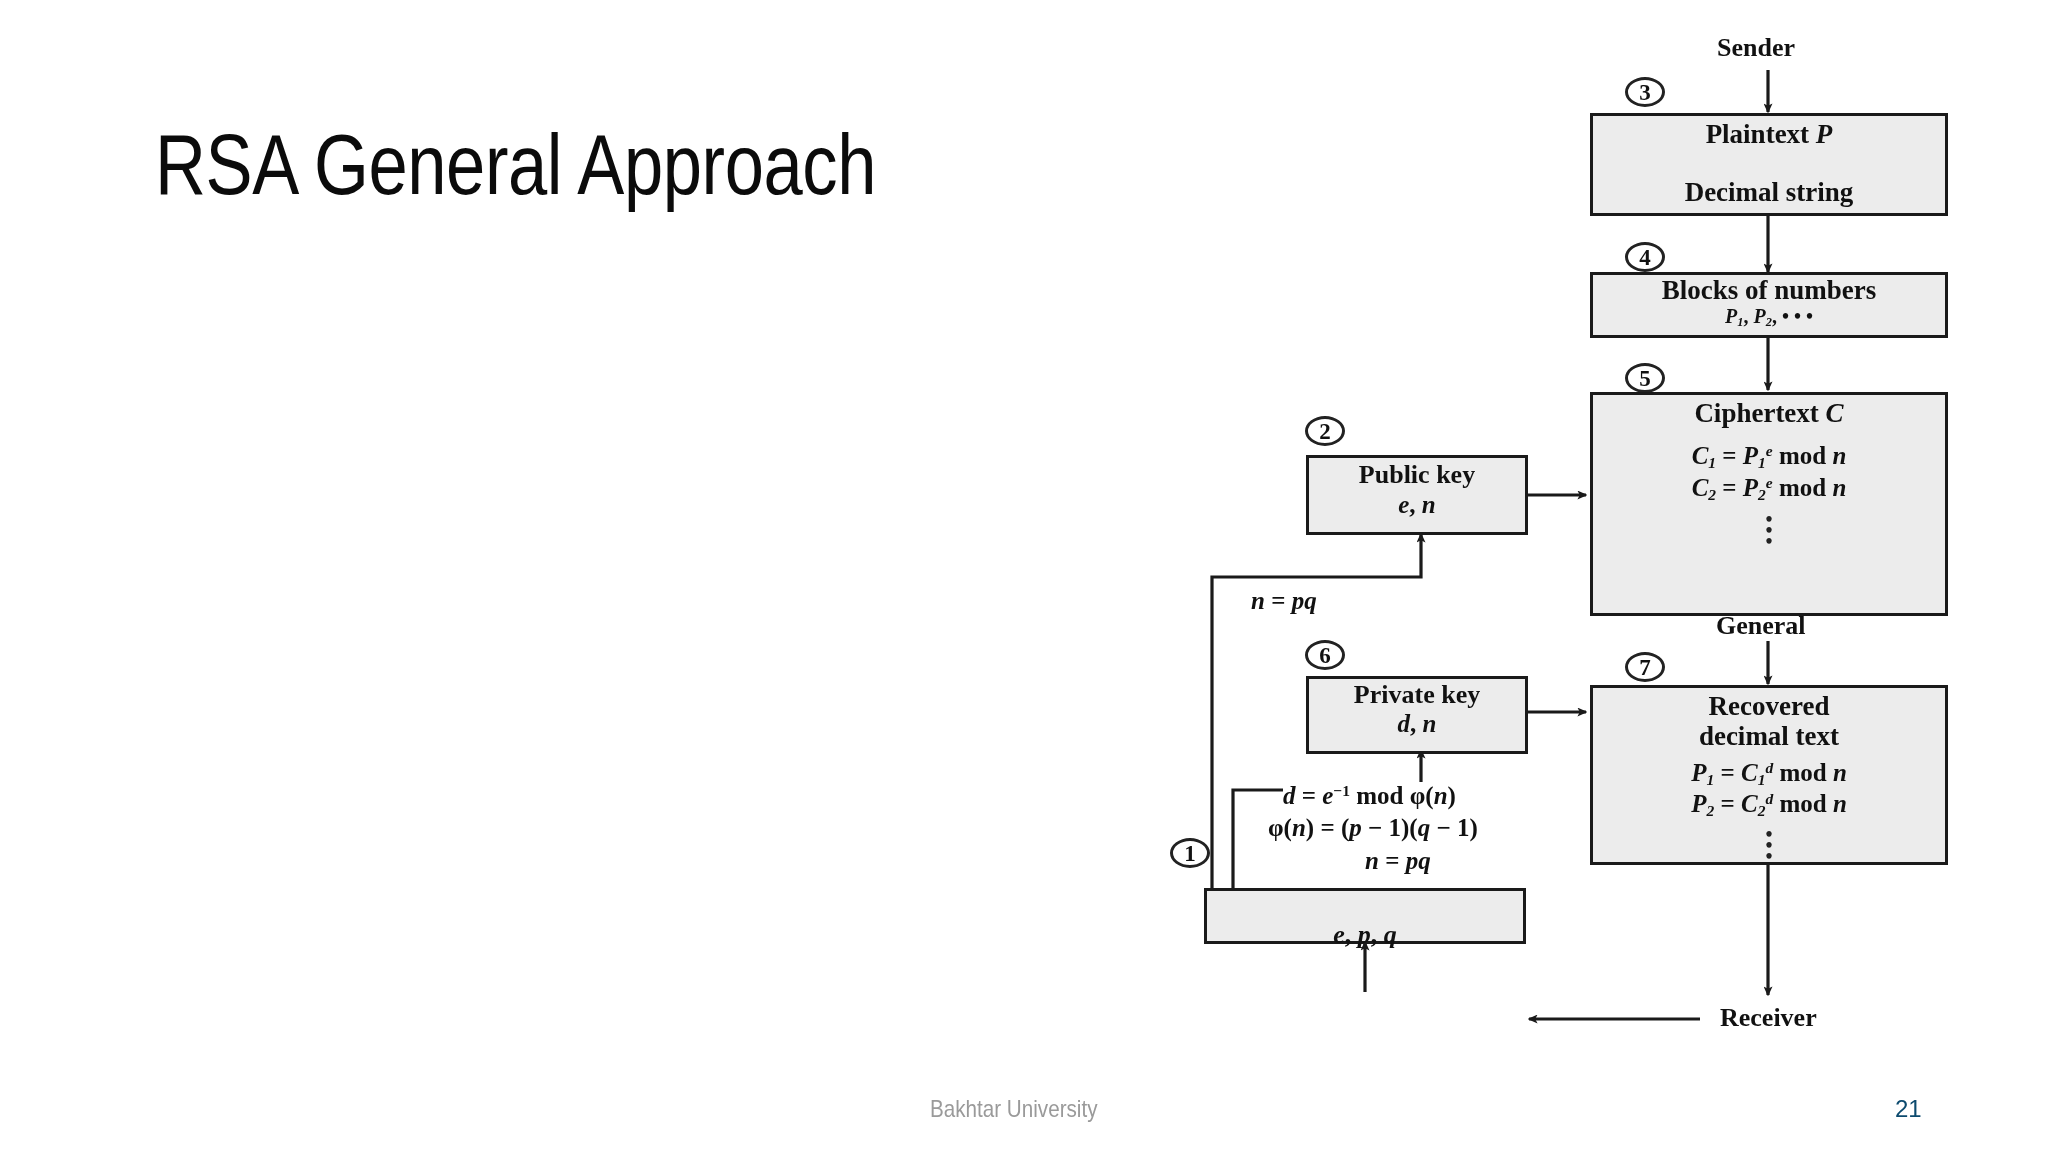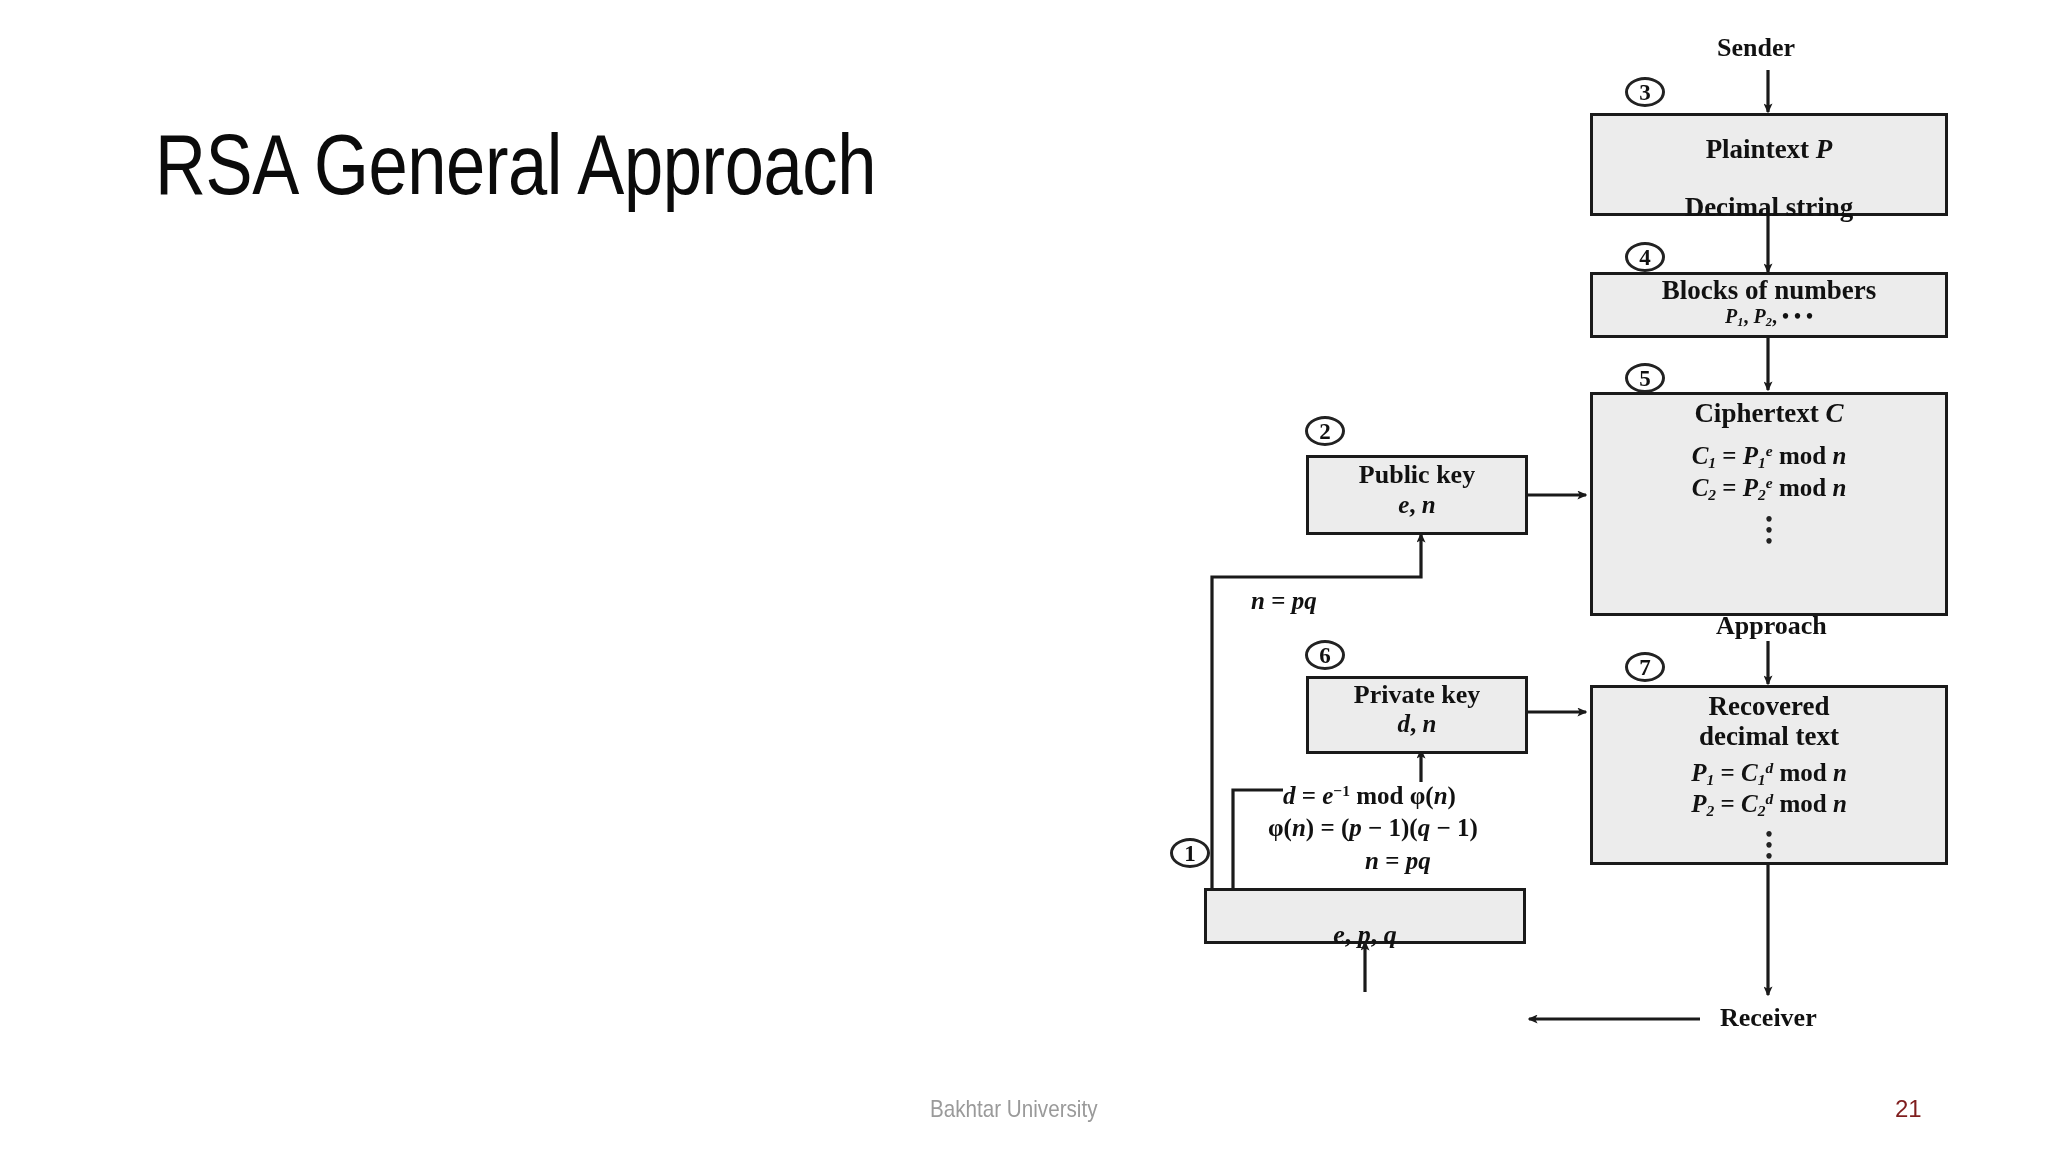--- a/index.html
+++ b/index.html
@@ -40,21 +40,21 @@
     color: #9a9a9a;
     font-family: "Liberation Sans", sans-serif;
     transform: scaleX(0.86);
     transform-origin: left center;
   }
   #footer-page {
     position: absolute;
     left: 1895px;
     top: 1095px;
     font-size: 24px;
-    color: #7f1d1d;
+    color: #0c4a6e;
     font-family: "Liberation Sans", sans-serif;
   }
 
   
   #diagram {
     position: absolute;
     left: 0;
     top: 0;
     width: 2048px;
     height: 1152px;
@@ -169,34 +169,34 @@
       <path d="M1212,890 L1212,577 L1421,577 L1421,534" marker-end="url(#ah)"></path>
 
       <path d="M1233,890 L1233,790 L1421,790 L1421,750" marker-end="url(#ah)"></path>
 
       <line x1="1365" y1="992" x2="1365" y2="942" marker-end="url(#ah)"></line>
     </g>
   </svg>
 
   <div class="flabel" style="left:1717px; top:34px; font-size:26px;">Sender</div>
 
-  <div class="flabel" style="left:1710px; top:612px; font-size:26px; padding:0 6px;">Approach</div>
+  <div class="flabel" style="left:1710px; top:612px; font-size:26px; padding:0 6px;">General</div>
 
   <div class="flabel" style="left:1715px; top:1004px; font-size:26px; padding:0 5px;">Receiver</div>
 
   <div class="step" style="left:1625px; top:77px;">3</div>
   <div class="step" style="left:1625px; top:242px;">4</div>
   <div class="step" style="left:1625px; top:363px;">5</div>
   <div class="step" style="left:1625px; top:652px;">7</div>
   <div class="step" style="left:1305px; top:416px;">2</div>
   <div class="step" style="left:1305px; top:640px;">6</div>
   <div class="step" style="left:1170px; top:838px;">1</div>
 
   <div class="box" style="left:1590px; top:113px; width:358px; height:103px;">
-    <div class="ln" style="font-size:27px; margin-top:19px;">
+    <div class="ln" style="font-size:27px; margin-top:4px;">
       <span>Plaintext</span>
       <span class="mi">P</span>
     </div>
     <div class="ln" style="font-size:27px; margin-top:30px;">Decimal string</div>
   </div>
 
   <div class="box" style="left:1590px; top:272px; width:358px; height:66px;">
     <div class="ln" style="font-size:27px; margin-top:1px;">Blocks of numbers</div>
     <div class="ln" style="font-size:20px; margin-top:2px;">
       <span class="mi">P</span><span class="sub">1</span><span>,&nbsp;</span><span class="mi">P</span><span class="sub">2</span><span>,&nbsp;</span><span>•  •  •</span>

